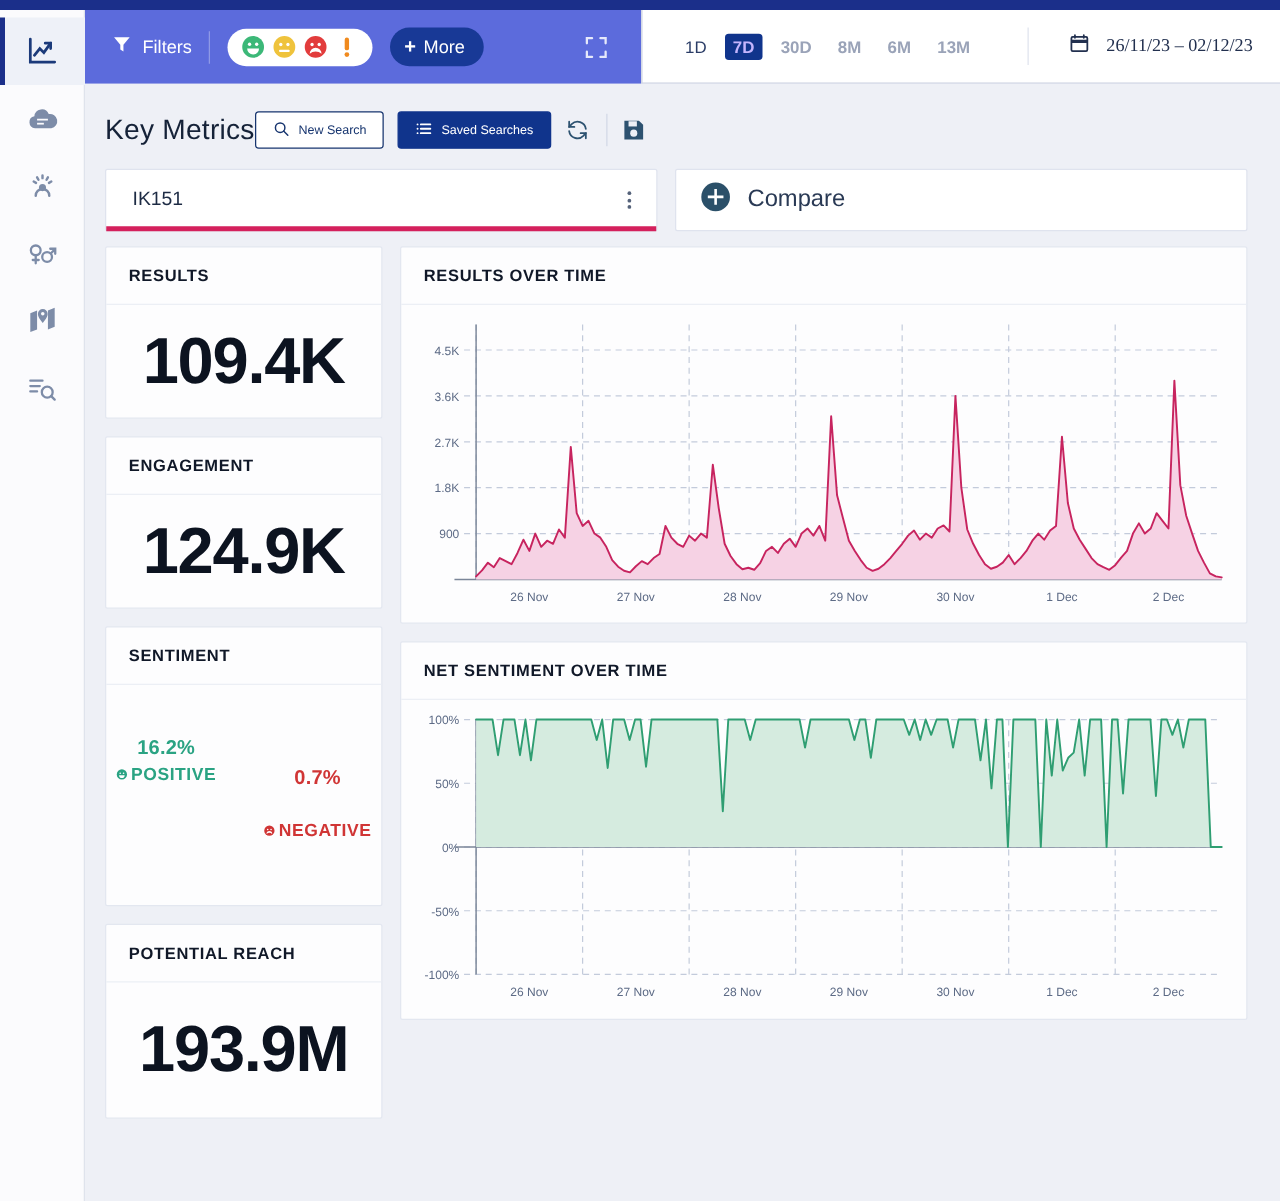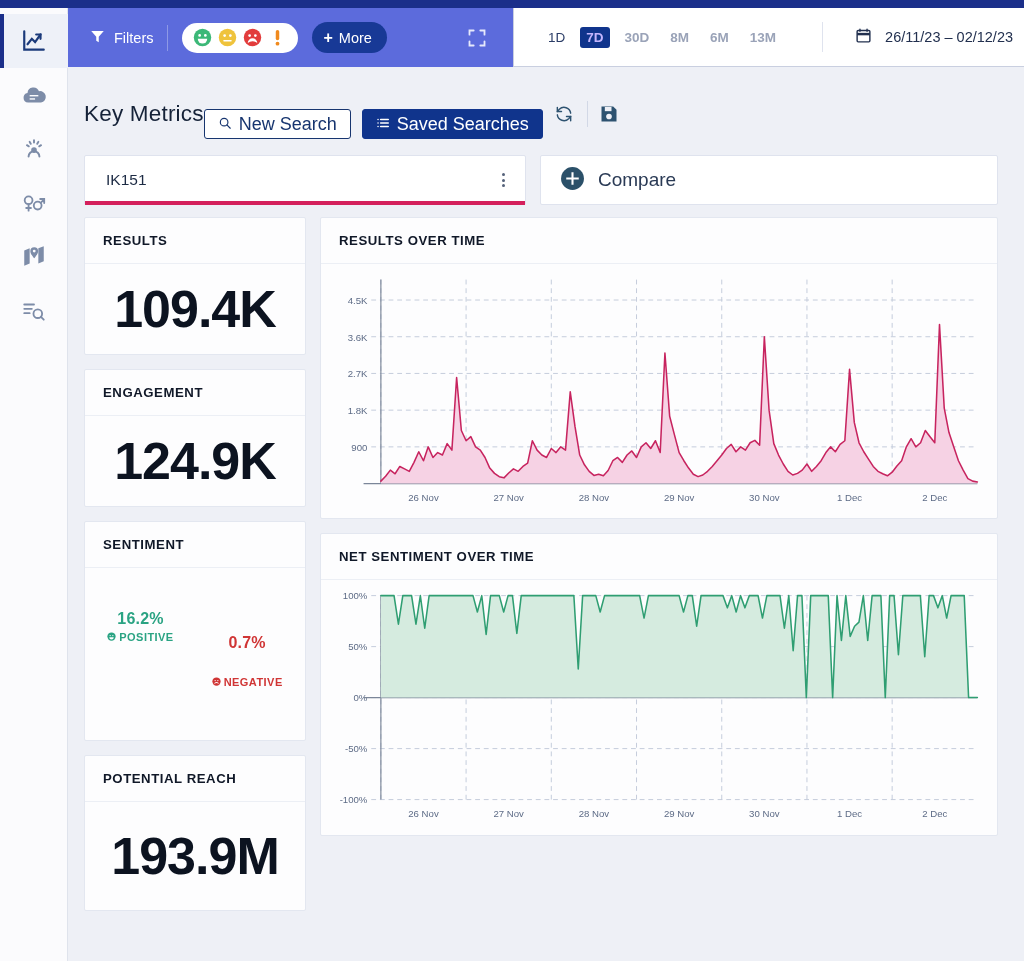--- a/index.html
+++ b/index.html
@@ -66,35 +66,35 @@
   .datebar {
     position:absolute; top:0; left:445px; width:511px; height:59px;
     background:#ffffff; border:1px solid #c9cfe0; border-top:none; border-right:none;
     display:flex; align-items:center;
   }
   .ranges { display:flex; align-items:center; gap:9px; padding-left:28px; font-size:13.5px; }
   .range { color:#9aa3b8; padding:3px 6px; border-radius:3px; cursor:pointer; font-weight:600; }
   .range.plain { color:#2a3c66; font-weight:400; }
   .range.active { background:#10348c; color:#c4b5fd; }
   .date-sep { width:1px; height:30px; background:#dfe3ee; margin-left:40px; }
-  .daterange { display:flex; align-items:center; gap:13px; padding-left:32px; color:#22304f; font-size:14.5px; cursor:pointer; }
+  .daterange { display:flex; align-items:center; gap:13px; padding-left:32px; color:#22304f; font-size:14.5px; cursor:pointer;font-family:Liberation Serif, serif; }
   .daterange svg { width:17px; height:17px; }
 
   
   .page { position:absolute; top:59px; left:0; width:956px; height:894px; background:#eef0f6; }
 
   .page-head {
     display:flex; align-items:center; justify-content:flex-start;
     padding:22px 26px 0 16px;
   }
   .page-title { font-size:22.5px; color:#152238; font-weight:400; letter-spacing:.2px; }
   .head-actions { display:flex; align-items:center; gap:11px; }
   .btn {
     height:30px; display:flex; align-items:center; gap:7px; padding:0 13px;
-    font-size:18px; border-radius:3px; cursor:pointer; font-family:inherit;margin-top:20px;
+    font-size:10px; border-radius:3px; cursor:pointer; font-family:inherit;
   }
   .btn-outline { background:#fff; border:1px solid #17356f; color:#17356f; }
   .btn-solid { background:#10348c; border:1px solid #10348c; color:#fff; }
   .btn svg { width:14px; height:14px; }
   .icon-btn { width:22px; height:22px; color:#2d5270; cursor:pointer; display:flex; align-items:center; }
   .icon-btn svg { width:20px; height:20px; }
   .act-sep { width:1px; height:26px; background:#d2d8e6; }
 
   
   .searchrow { display:flex; gap:14px; padding:16px 26px 0 16px; }
@@ -129,21 +129,21 @@
   }
   .card-body { display:flex; align-items:center; justify-content:center; }
   .bignum {
     font-size:52px; font-weight:bold; color:#0c1320; letter-spacing:-1px;
     line-height:1; padding:28px 0;
   }
   .metric-results .card-body, .metric-engagement .card-body { height:90px; }
   .sent-body { display:flex; justify-content:center; gap:38px; padding:42px 0 52px; }
   .sent-col { text-align:center; }
   .sent-val { font-size:16px; font-weight:bold; letter-spacing:.2px; }
-  .sent-lbl { font-size:11px; font-weight:bold; letter-spacing:.45px; margin-top:3px; display:flex; align-items:center; gap:3px; justify-content:center; }
+  .sent-lbl { font-size:14px; font-weight:bold; letter-spacing:.45px; margin-top:3px; display:flex; align-items:center; gap:3px; justify-content:center; }
   .sent-lbl svg { width:9px; height:9px; }
   .pos { color:#2aa383; }
   .neg { color:#d03535;margin-top:24px; }
 
   .chart-card { display:flex; flex-direction:column; }
   .chart-wrap { padding:6px 10px 6px 6px; }
   svg.plot { display:block; width:100%; }
 </style>
 </head>
 <body>

